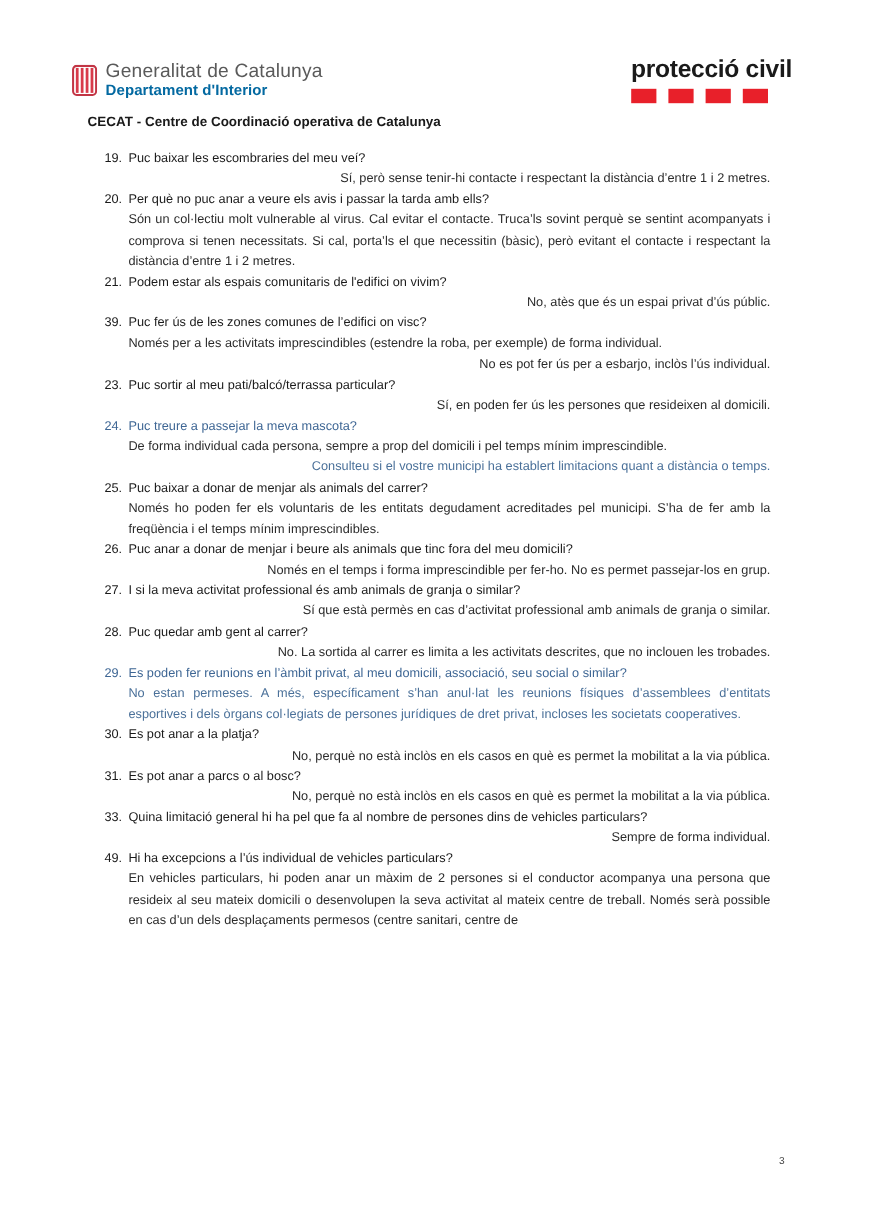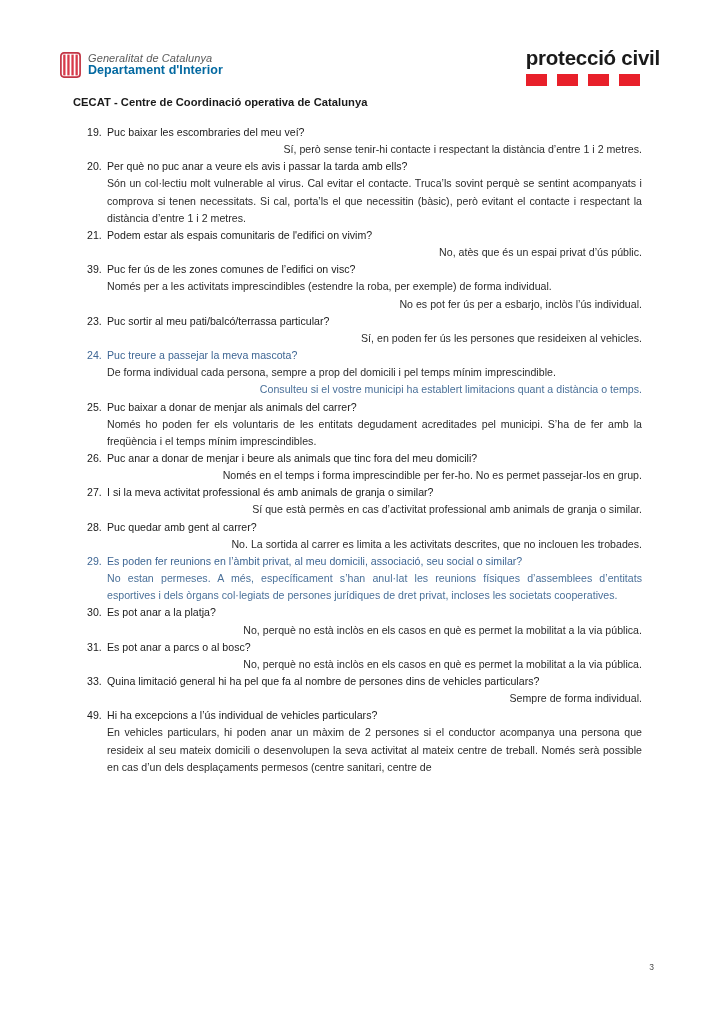--- a/index.html
+++ b/index.html
@@ -41,25 +41,24 @@
   }
   .shield {
     width: 21px;
     height: 26px;
     flex: 0 0 auto;
   }
   .gencat-text {
     line-height: 1.05;
   }
   .gencat-line1 {
-    font-size: 11px;
+    font-size: 16px;
     color: #5a5a5a;
     letter-spacing: 0.01em;
     white-space: nowrap;
-    font-style: italic;
   }
   .gencat-line2 {
     font-size: 12.5px;
     font-weight: bold;
     color: #0369a1;
     letter-spacing: 0.005em;
     white-space: nowrap;
   }
 
   .pc-logo {
@@ -217,21 +216,21 @@
           <span class="q-text">Puc fer ús de les zones comunes de l’edifici on visc?</span>
         </div>
         <div class="answer">Només per a les activitats imprescindibles (estendre la roba, per exemple) de forma individual.</div>
         <div class="answer nojust">No es pot fer ús per a esbarjo, inclòs l’ús individual.</div>
       </div>
       <div class="qa">
         <div class="question">
           <span class="q-num">23.</span>
           <span class="q-text">Puc sortir al meu pati/balcó/terrassa particular?</span>
         </div>
-        <div class="answer nojust">Sí, en poden fer ús les persones que resideixen al vehicles.</div>
+        <div class="answer nojust">Sí, en poden fer ús les persones que resideixen al domicili.</div>
       </div>
       <div class="qa">
         <div class="question blue">
           <span class="q-num">24.</span>
           <span class="q-text">Puc treure a passejar la meva mascota?</span>
         </div>
         <div class="answer">De forma individual cada persona, sempre a prop del domicili i pel temps mínim imprescindible.</div>
         <div class="answer blue nojust">Consulteu si el vostre municipi ha establert limitacions quant a distància o temps.</div>
       </div>
       <div class="qa">

